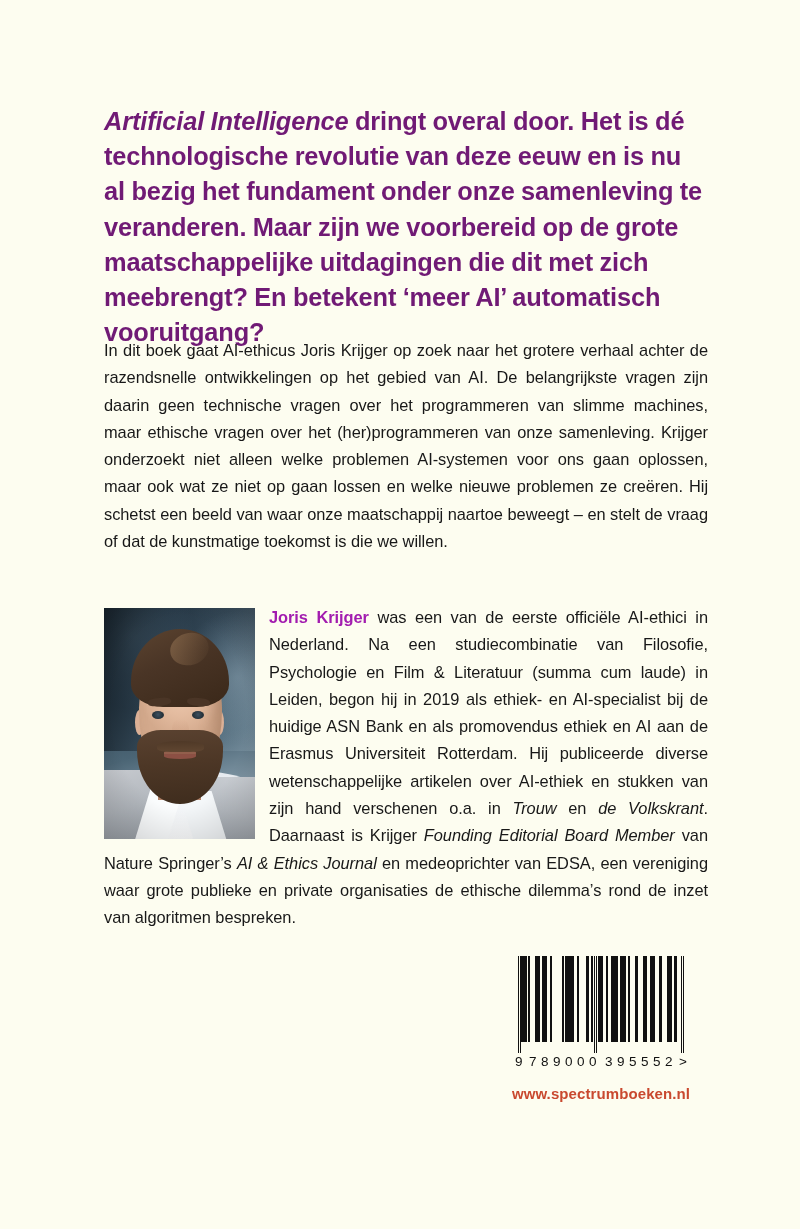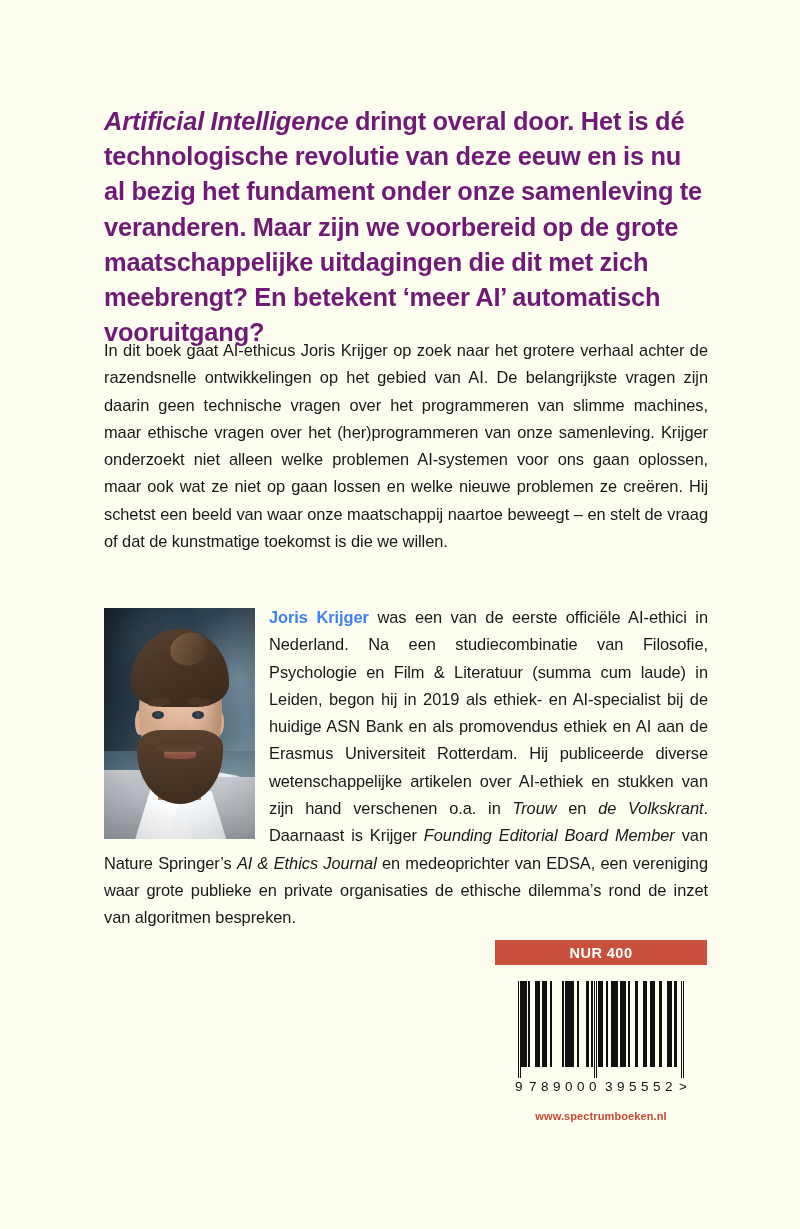--- a/index.html
+++ b/index.html
@@ -209,21 +209,21 @@
 
   .bio-text {
     color: #181818;
     font-size: 16.4px;
     line-height: 27.3px;
     text-align: justify;
     text-justify: inter-word;
     letter-spacing: -0.05px;
   }
   .bio-text .author-name {
-    color: #3b82f6;
+    color: #a21caf;
     font-weight: 700;
   }
   .bio-text .ital { font-style: italic; }
 
   
   .barcode-zone {
     position: absolute;
     left: 495px;
     top: 940px;
     width: 212px;
@@ -264,21 +264,21 @@
     color: #111111;
     letter-spacing: 0.2px;
   }
   .digits .grp { display: flex; }
   .digits .grp span { display: inline-block; width: 12px; text-align: center; }
   .site-url {
     width: 212px;
     margin-top: 16px;
     text-align: center;
     color: #c9492f;
-    font-size: 11px;
+    font-size: 15px;
     font-weight: 700;
     letter-spacing: 0.1px;
   }
 </style>
 </head>
 <body>
 
 <div class="cover">
 
   <div class="headline">
@@ -310,21 +310,20 @@
       <div class="ph-beard"></div>
       <div class="ph-lip"></div>
       <div class="ph-mouth"></div>
       <div class="ph-mustache"></div>
       <div class="ph-vig"></div>
     </div>
     <div class="bio-text"><span class="author-name">Joris Krijger</span><span> was een van de eerste officiële AI-ethici in Nederland. Na een studiecombinatie van Filosofie, Psychologie en Film &amp; Literatuur (summa cum laude) in Leiden, begon hij in 2019 als ethiek- en AI-specialist bij de huidige ASN Bank en als promovendus ethiek en AI aan de Erasmus Universiteit Rotterdam. Hij publiceerde diverse wetenschappelijke artikelen over AI-ethiek en stukken van zijn hand verschenen o.a. in </span><span class="ital">Trouw</span><span> en </span><span class="ital">de Volkskrant</span><span>. Daarnaast is Krijger </span><span class="ital">Founding Editorial Board Member</span><span> van Nature Springer’s </span><span class="ital">AI &amp; Ethics Journal</span><span> en medeoprichter van EDSA, een vereniging waar grote publieke en private organisaties de ethische dilemma’s rond de inzet van algoritmen bespreken.</span></div>
   </div>
 
   <div class="barcode-zone">
-    <div class="nur-badge">NUR 400</div>
     <div class="barcode-box">
       <div class="bars" id="bars">
           <span style="width: 1px; height: 97px; background: rgb(17, 17, 17);"></span>
           <span style="width: 1px; height: 97px; background: transparent;"></span>
           <span style="width: 1px; height: 97px; background: rgb(17, 17, 17);"></span>
           <span style="width: 5.1px; height: 86px; background: rgb(17, 17, 17);"></span>
           <span style="width: 1.7px; height: 86px; background: transparent;"></span>
           <span style="width: 1.7px; height: 86px; background: rgb(17, 17, 17);"></span>
           <span style="width: 3.4px; height: 86px; background: transparent;"></span>
           <span style="width: 1.7px; height: 86px; background: transparent;"></span>

